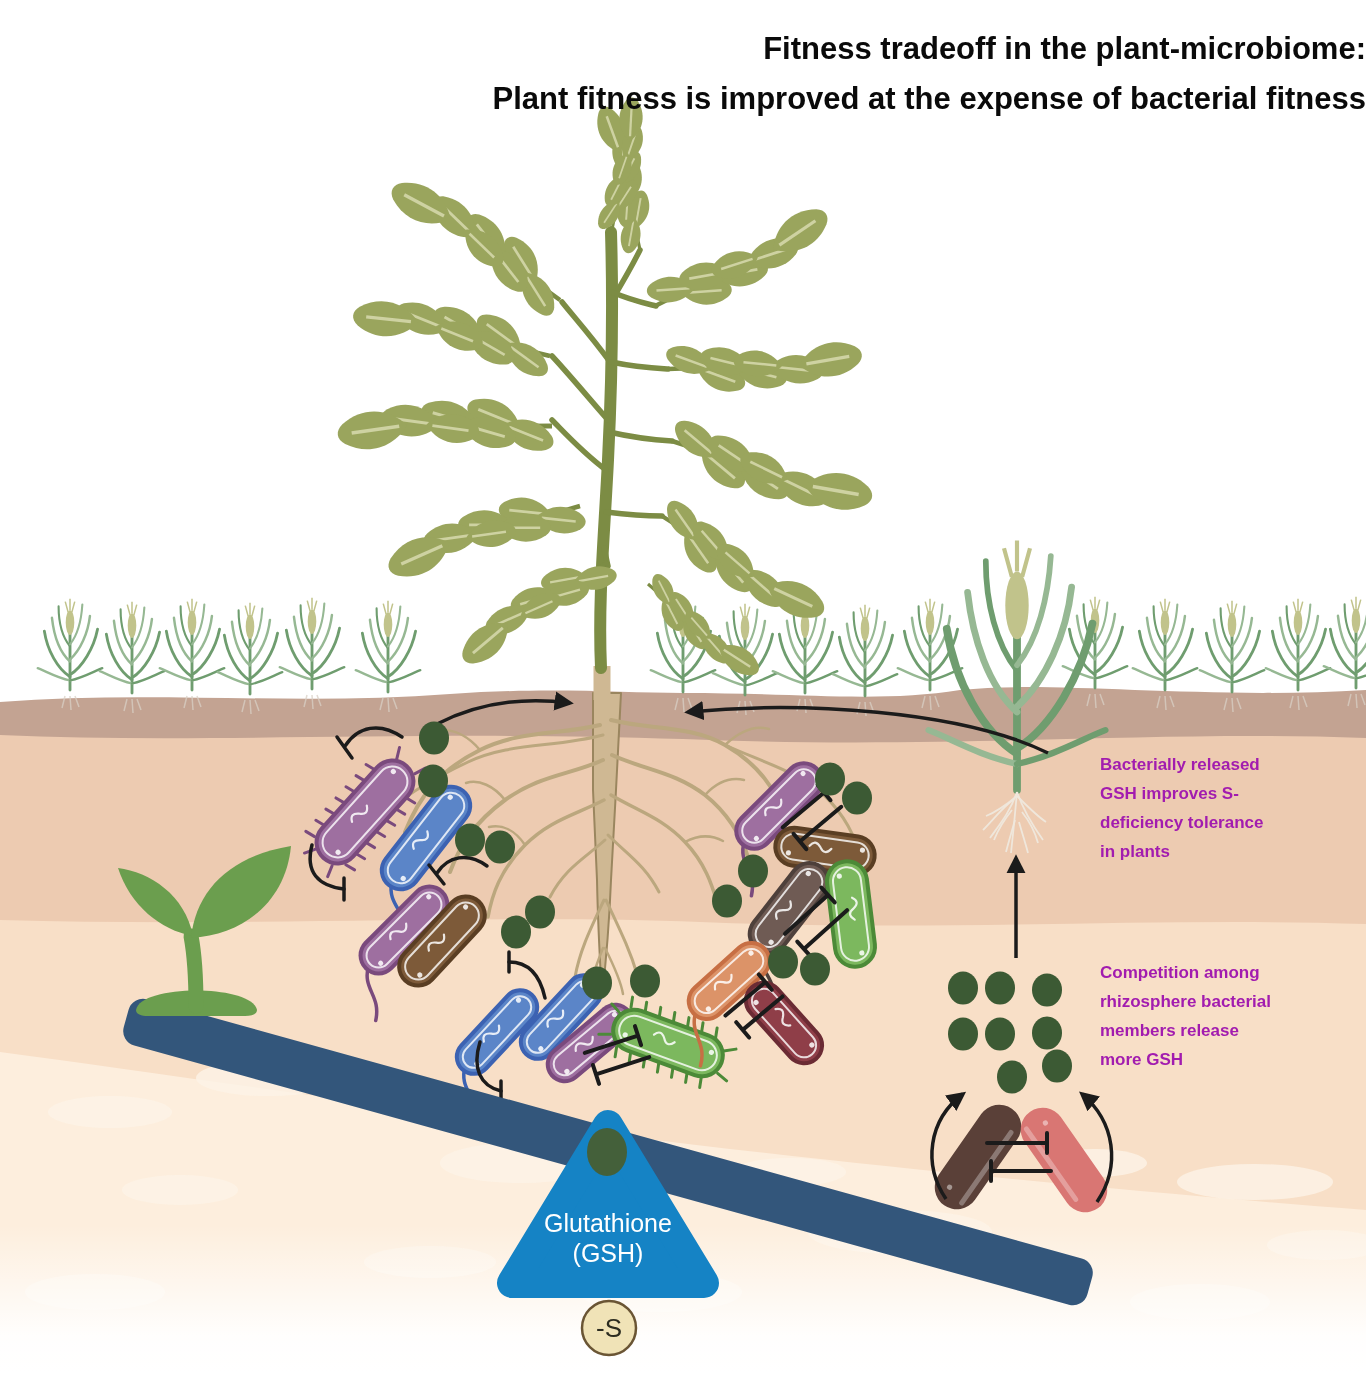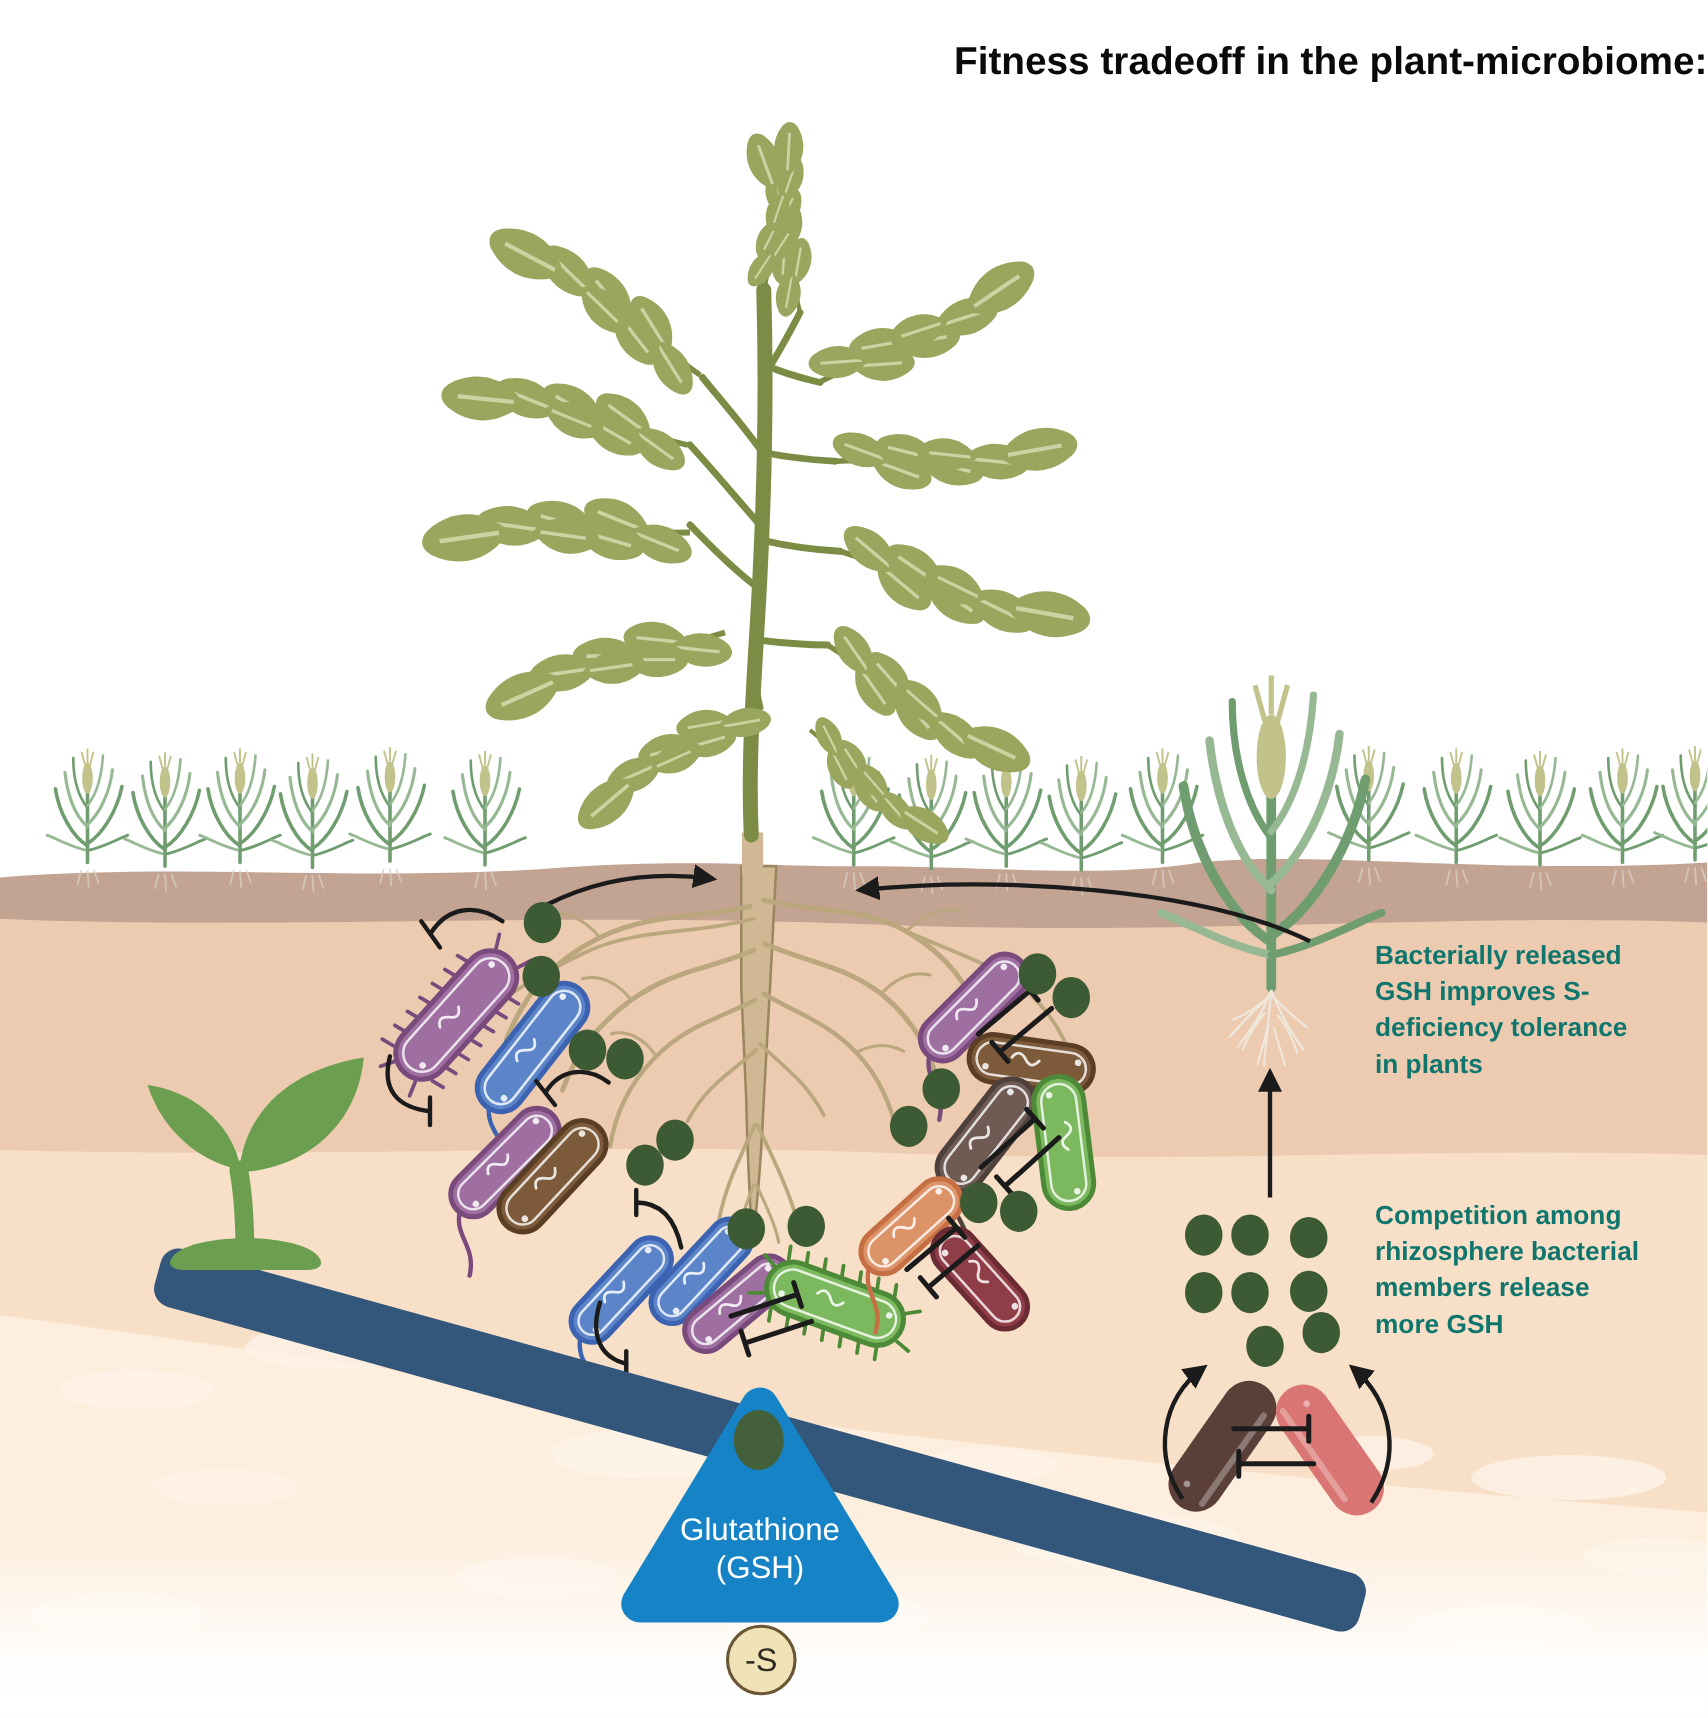--- a/index.html
+++ b/index.html
@@ -1,22 +1,22 @@
 <!DOCTYPE html>
 <html style="--soil-band1: #c3a392; --soil-band2: #edcbb1; --soil-band3: #f8dfc7; --soil-band4: #fdeedd; --soil-blob: #fdf4e8; --beam-blue: #33567b; --fulcrum-blue: #1583c5; --fulcrum-oval: #44603a; --fulcrum-text: #ffffff; --sulfur-fill: #f0e3b7; --sulfur-border: #6a5534; --seedling-green: #6b9e4e; --arrow-black: #1b1b1b;"><head>
 <meta charset="utf-8">
 <style>
   html,body{margin:0;padding:0;background:#fff;}
   #stage{position:relative;width:1366px;height:1374px;background:#fff;overflow:hidden;
          font-family:"Liberation Sans",sans-serif;}
   #scene{position:absolute;left:0;top:0;}
   .title{position:absolute;left:0;top:24px;width:100%;text-align:right;
          font-weight:bold;font-size:31px;line-height:50px;color:#0a0a0a;}
-  .annotation{position:absolute;font-weight:bold;font-size:21px;line-height:29px;
-              color:#0f766e;white-space:pre-line;}
+  .annotation{position:absolute;font-weight:bold;font-size:17px;line-height:29px;
+              color:#a21caf;white-space:pre-line;}
   #ann1{left:1100px;top:750px;width:262px;}
   #ann2{left:1100px;top:958px;width:268px;}
   .fulcrum-text{fill:var(--fulcrum-text,#fff);font-family:"Liberation Sans",sans-serif;
                 font-size:25px;text-anchor:middle;}
   .sulfur-text{fill:#2c2c20;font-family:"Liberation Sans",sans-serif;font-size:26px;text-anchor:middle;}
 </style>
 </head>
 <body>
 
 <div id="stage">
@@ -957,20 +957,21 @@
     <text class="fulcrum-text" x="608" y="1232">Glutathione</text>
     <text class="fulcrum-text" x="608" y="1262">(GSH)</text>
     <g>
       <circle cx="609" cy="1328" r="27" fill="var(--sulfur-fill)" stroke="var(--sulfur-border)" stroke-width="2.5"></circle>
       <text class="sulfur-text" x="609" y="1337">-S</text>
     </g>
   </g>
 </svg>
 
 <div class="title" style="top:24px">Fitness tradeoff in the plant-microbiome:</div>
+<div class="title" style="top:74px">Plant fitness is improved at the expense of bacterial fitness</div>
 <div id="ann1" class="annotation">Bacterially released
 GSH improves S-
 deficiency tolerance
 in plants</div>
 <div id="ann2" class="annotation">Competition among
 rhizosphere bacterial
 members release
 more GSH</div>
 </div>
 

